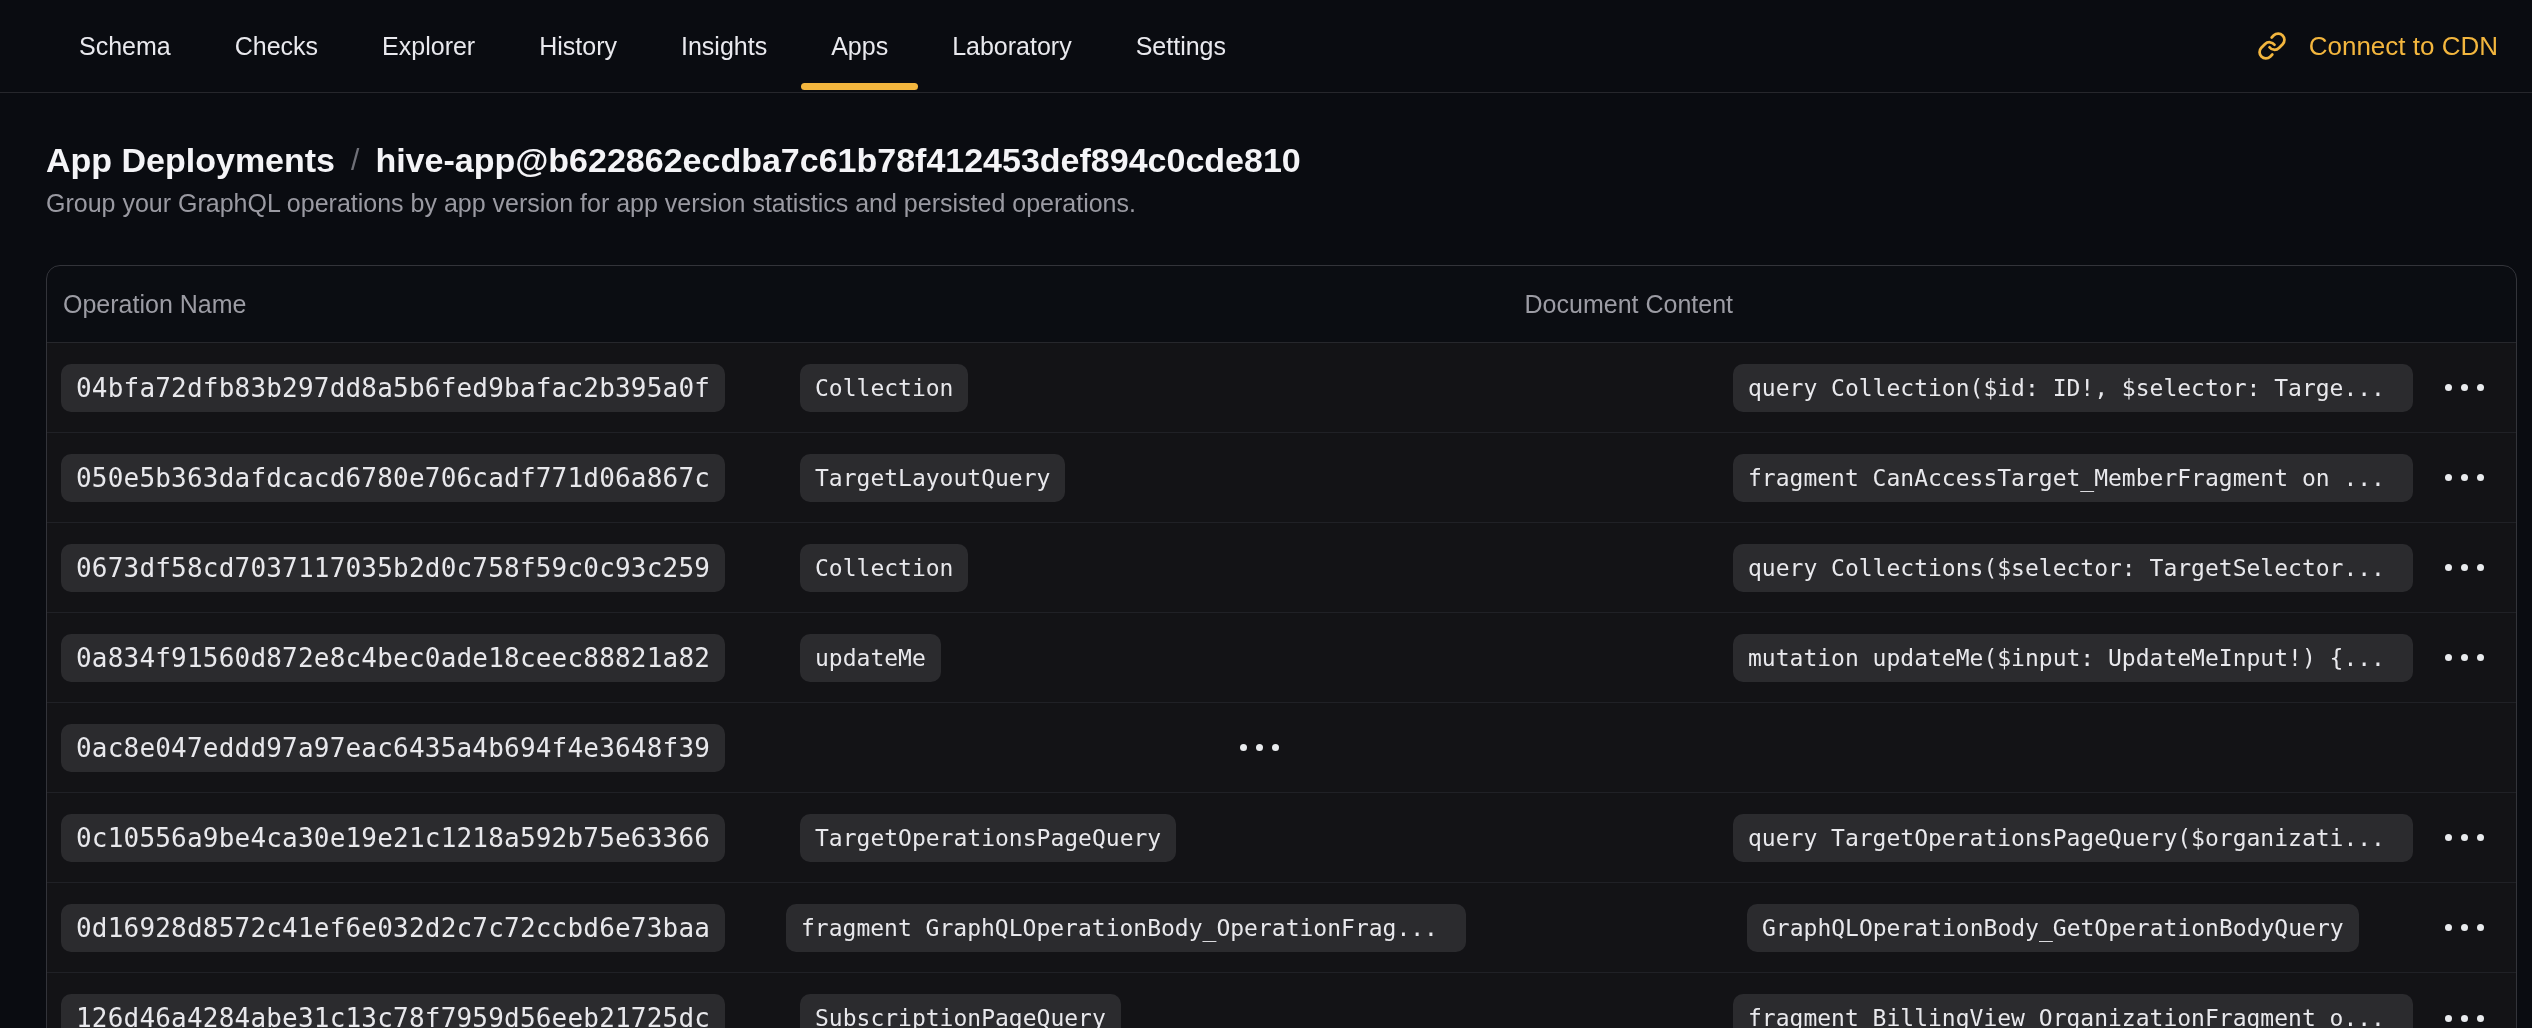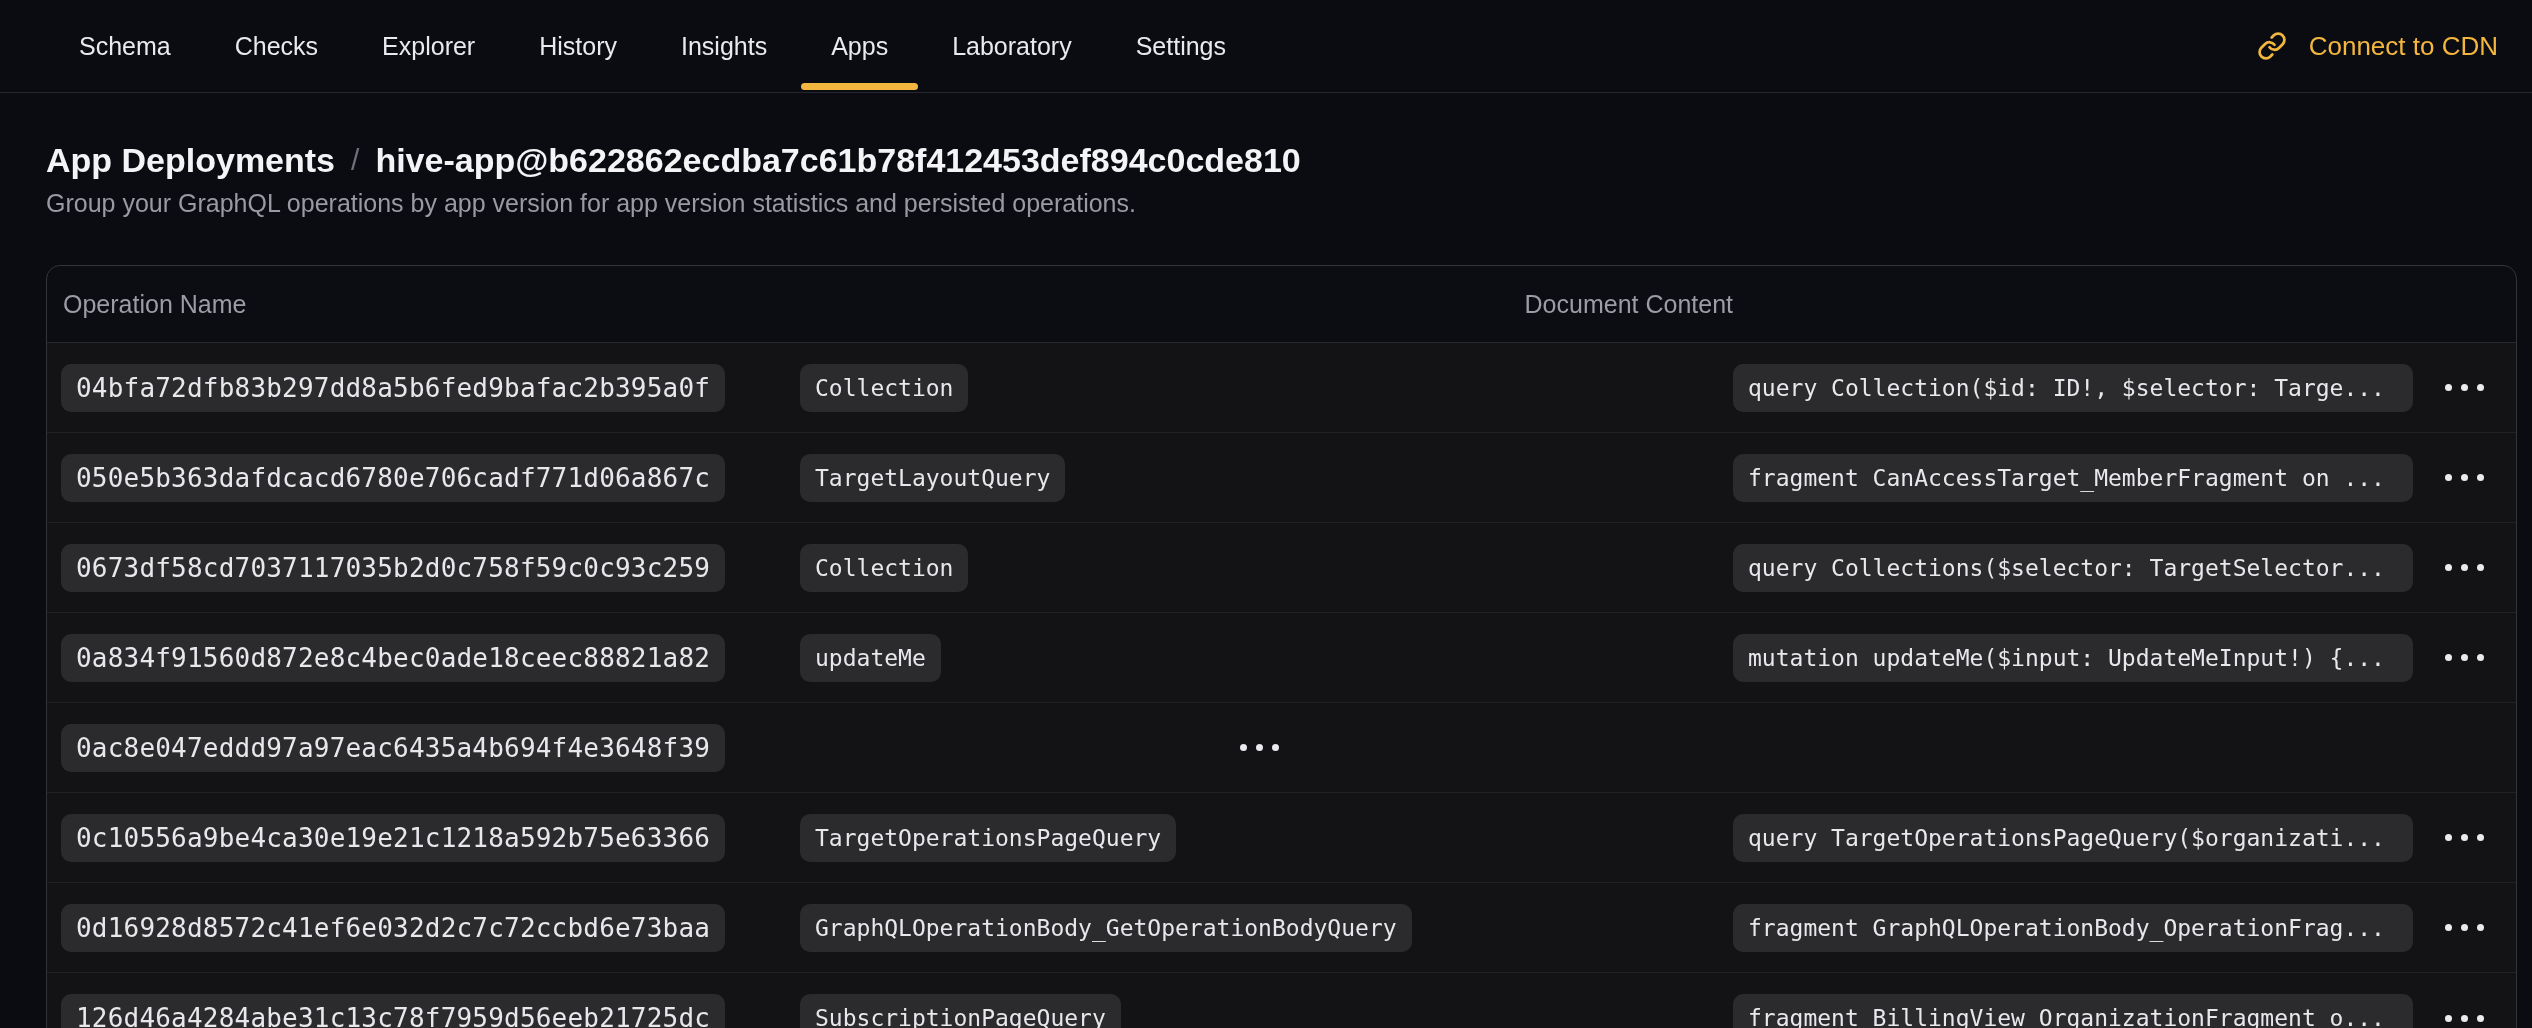--- a/index.html
+++ b/index.html
@@ -254,22 +254,22 @@
           <button class="menu-btn">
             <span class="dot"></span>
             <span class="dot"></span>
             <span class="dot"></span>
           </button>
         </div>
     </div>
 
     <div class="trow">
       <div class="cell"><span class="pill hash">0d16928d8572c41ef6e032d2c7c72ccbd6e73baa</span></div>
+      <div class="cell content"><span class="pill content">fragment GraphQLOperationBody_OperationFrag...</span></div>
       <div class="cell"><span class="pill op">GraphQLOperationBody_GetOperationBodyQuery</span></div>
-      <div class="cell content"><span class="pill content">fragment GraphQLOperationBody_OperationFrag...</span></div>
       <div class="menu-cell">
           <button class="menu-btn">
             <span class="dot"></span>
             <span class="dot"></span>
             <span class="dot"></span>
           </button>
         </div>
     </div>
 
     <div class="trow">

